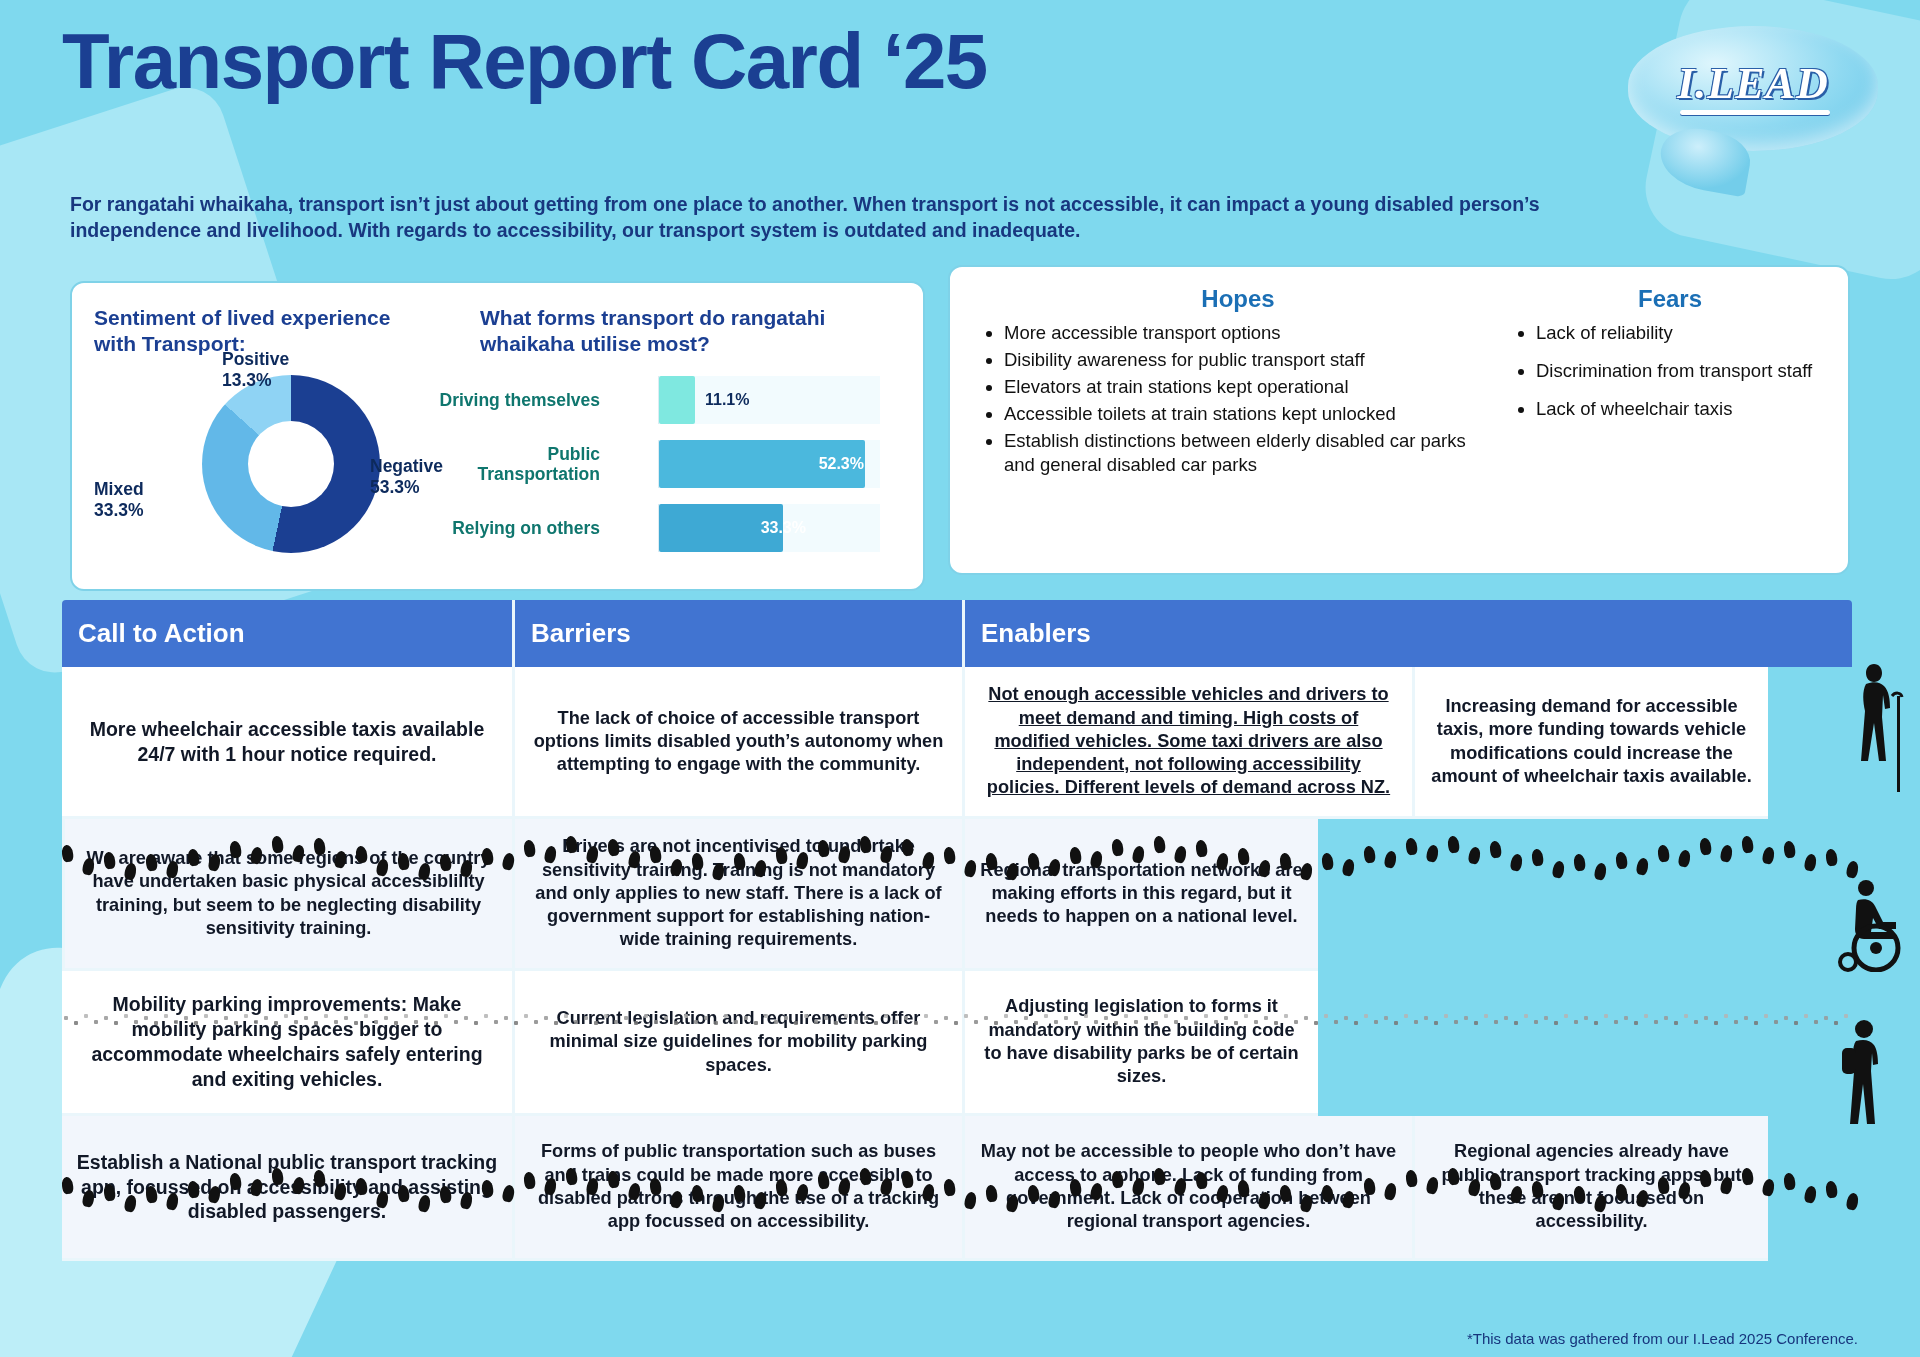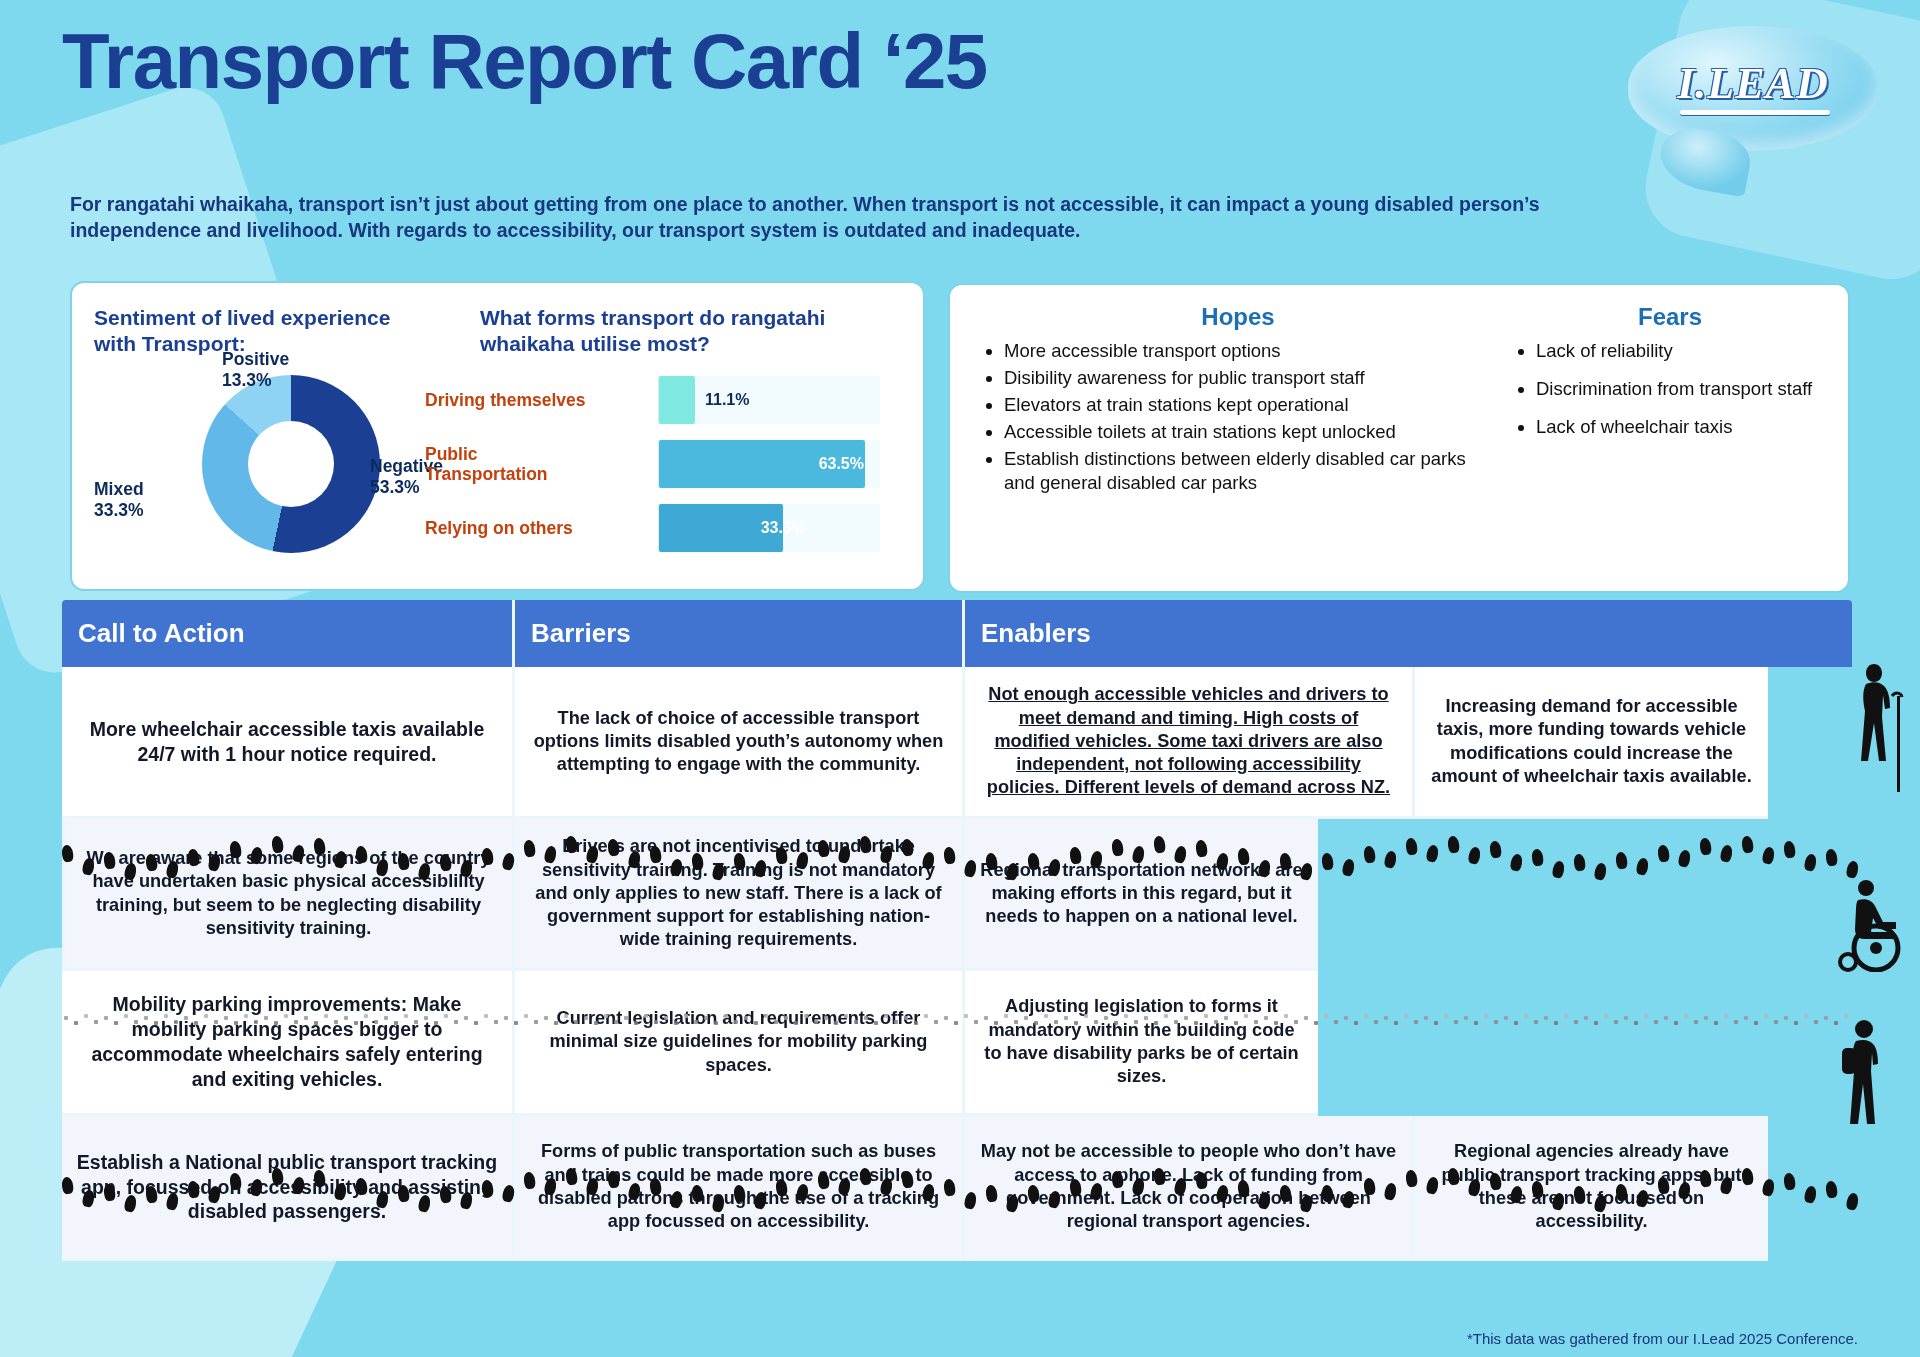--- a/index.html
+++ b/index.html
@@ -66,21 +66,21 @@
     position:absolute; left:70px; top:92px; width:150px; height:5px;
     background:#ffffff; border-radius:3px; box-shadow:0 1px 0 #2a5fa8;
   }
 
   
   .card {
     position:absolute; background:#ffffff; border:2px solid #7fd2e8;
     border-radius:14px;
   }
   #stats-card { left:70px; top:281px; width:855px; height:310px; }
-  #hopes-card { left:948px; top:283px; width:902px; height:310px; }
+  #hopes-card { left:948px; top:265px; width:902px; height:310px; }
 
   .stat-heading {
     position:absolute; font-size:21px; font-weight:bold; color:#1b3f92; line-height:1.25;
   }
   #sentiment-heading { left:22px; top:22px; width:330px; }
   #forms-heading { left:408px; top:22px; width:400px; }
 
   
   .donut-wrap { position:absolute; left:30px; top:78px; width:330px; height:210px; }
   .donut {
@@ -94,21 +94,21 @@
   .dlabel { position:absolute; font-size:17.5px; font-weight:bold; color:#0d2a5c; line-height:1.2; }
   #dl-positive { left:120px; top:-12px; }
   #dl-negative { left:268px; top:95px; }
   #dl-mixed { left:-8px; top:118px; }
 
   
   .bars { position:absolute; left:408px; top:88px; width:420px; height:195px; }
   .bar-row { position:relative; height:58px; margin-bottom:6px; }
   .bar-label {
     position:absolute; right:300px; top:50%; transform:translateY(-50%);
-    width:175px; text-align:left; font-size:17.5px; font-weight:bold; color:#c2410c; line-height:1.15;
+    width:175px; text-align:right; font-size:17.5px; font-weight:bold; color:#0f766e; line-height:1.15;
   }
   .bar-track {
     position:absolute; left:178px; top:50%; transform:translateY(-50%);
     width:222px; height:48px; background:#f2fbfe; border-left:1px solid #dcecf3;
   }
   .bar-fill { position:absolute; left:0; top:0; height:48px; border-radius:2px; }
   .bar-val { position:absolute; top:50%; transform:translateY(-50%); font-size:16px; font-weight:bold; }
   .bar-val.inside { color:#ffffff; right:12px; }
   .bar-val.outside { color:#0d2a5c; left:calc(100% + 10px); }
 
@@ -216,21 +216,21 @@
         <div class="bar-label">Driving themselves</div>
         <div class="bar-track">
           <div class="bar-fill" style="width:36px;background:#7fe8e0;"></div>
           <div class="bar-val outside" style="left:46px;">11.1%</div>
         </div>
       </div>
       <div class="bar-row">
         <div class="bar-label">Public Transportation</div>
         <div class="bar-track">
           <div class="bar-fill" style="width:206px;background:#4bb8dd;"></div>
-          <div class="bar-val inside" style="right:16px;">63.5%</div>
+          <div class="bar-val inside" style="right:16px;">52.3%</div>
         </div>
       </div>
       <div class="bar-row">
         <div class="bar-label">Relying on others</div>
         <div class="bar-track">
           <div class="bar-fill" style="width:124px;background:#3ea9d4;"></div>
           <div class="bar-val inside" style="right:74px;">33.3%</div>
         </div>
       </div>
     </div>

